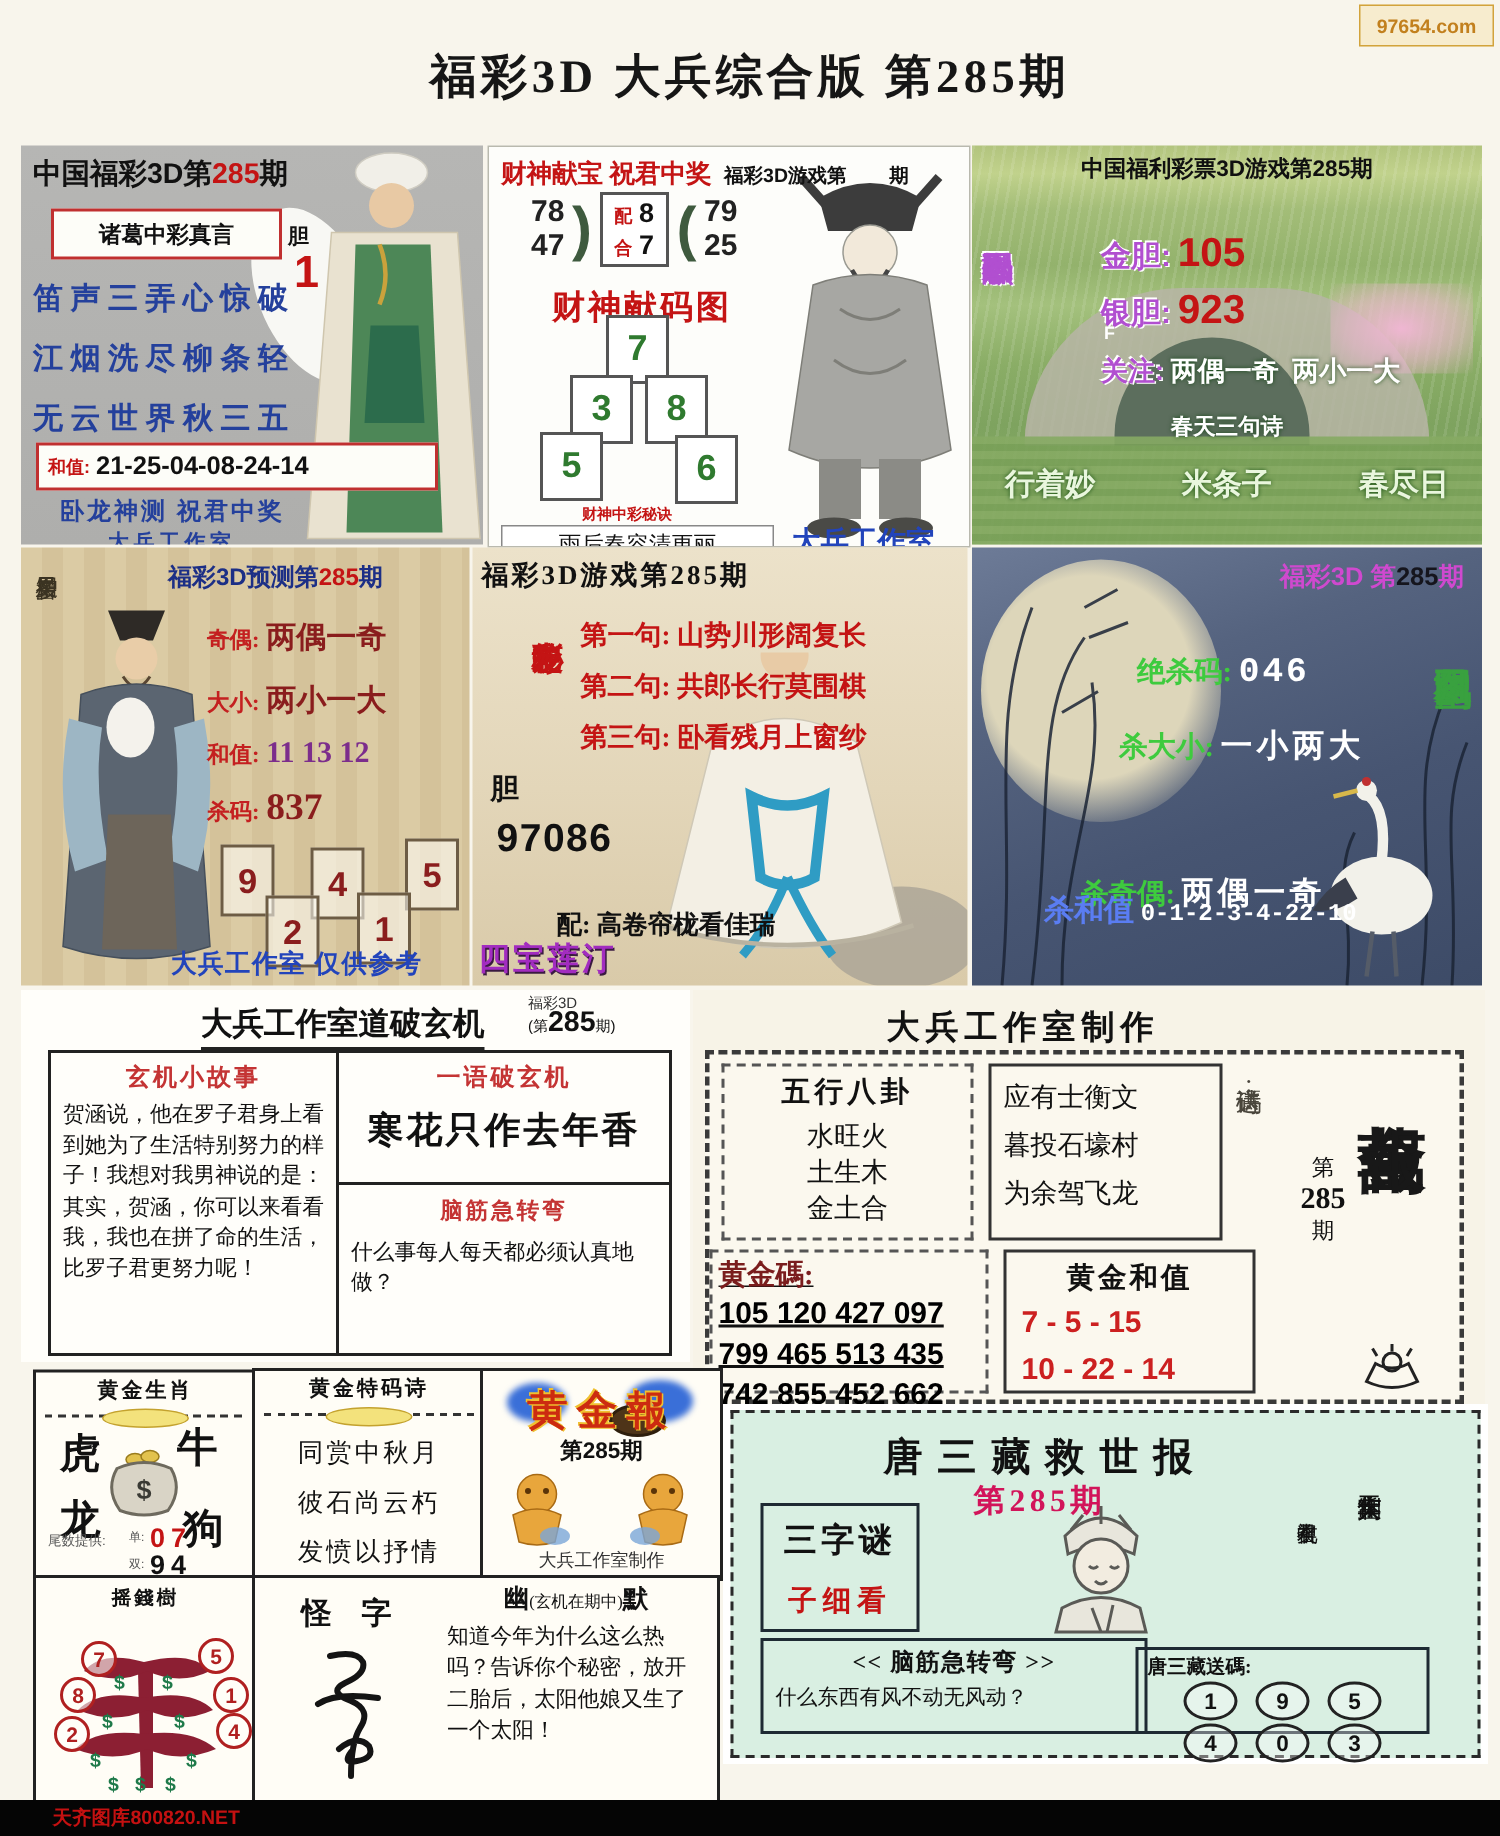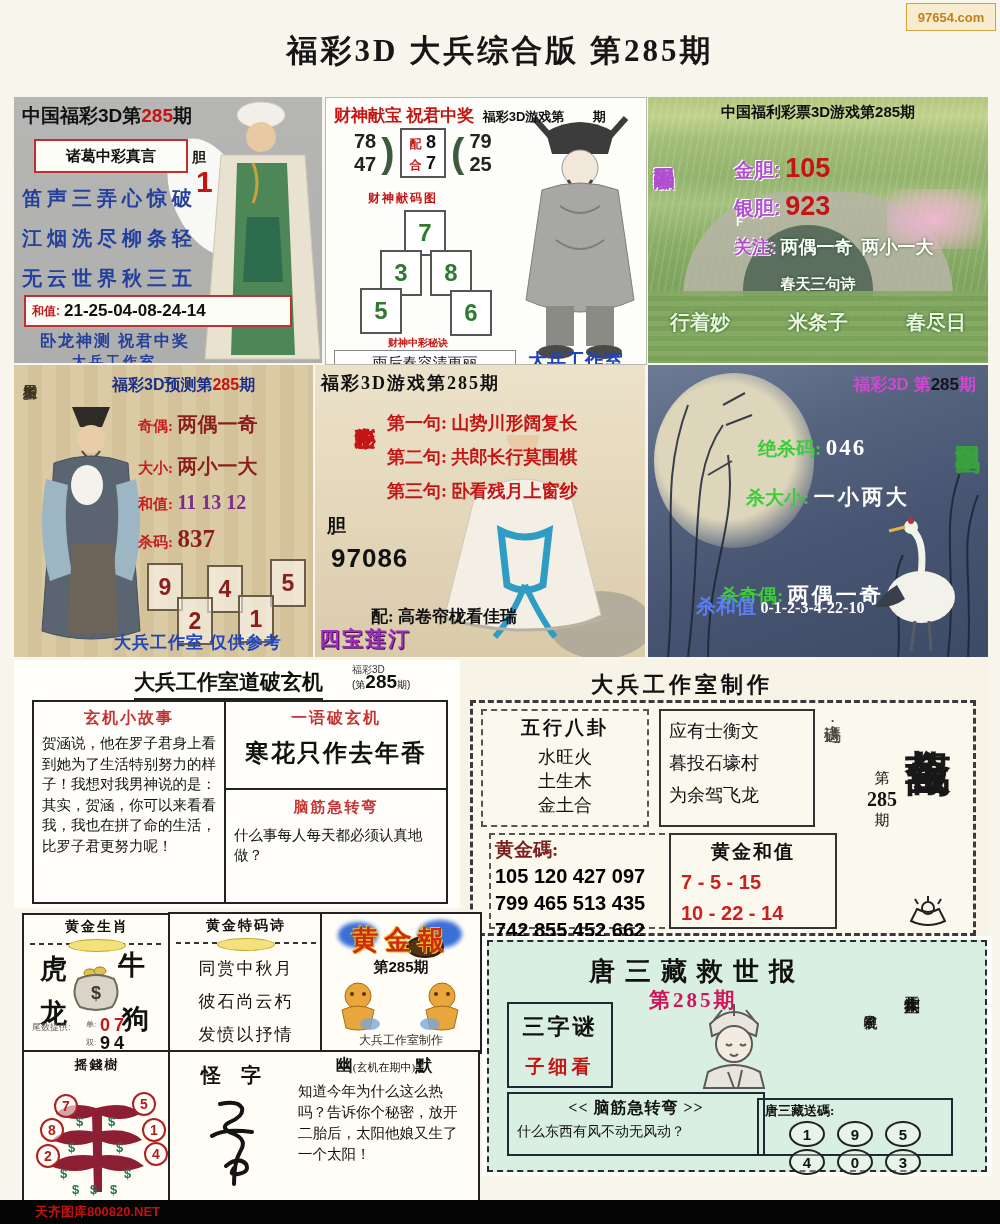--- a/index.html
+++ b/index.html
@@ -50,21 +50,21 @@
   
   .p-miji{left:315px;top:365px;width:330px;height:292px;
       background:linear-gradient(180deg,#ece2ca,#e3d6b9 55%,#d9caa9);}
   .mj-red{color:#c41414;font-weight:bold;font-family:"Liberation Serif",serif;}
   
   .p-crane{left:648px;top:365px;width:340px;height:292px;
       background:linear-gradient(160deg,#6d7b97 0%,#55637f 30%,#475572 60%,#3d4b67 100%);}
   .moon{position:absolute;left:6px;top:8px;width:160px;height:175px;border-radius:50%;
       background:radial-gradient(circle at 45% 45%,#ddd6ba 0 52%,rgba(221,214,186,.25) 74%,rgba(221,214,186,0) 100%);}
   .cr-label{color:#3ecb3e;font-weight:bold;font-family:"Liberation Serif",serif;}
-  .cr-white{color:#fff;font-weight:bold;font-family:Liberation Serif, serif;}
+  .cr-white{color:#fff;font-weight:bold;font-family:Liberation Mono, monospace;}
   
   .p-daopo{left:14px;top:660px;width:446px;height:248px;background:#fffefa;}
   .dp-red{color:#c43434;font-weight:bold;font-family:"Liberation Serif",serif;}
   
   .p-wanjin{left:462px;top:660px;width:528px;height:276px;background:#f7f3e7;}
   .wj-frame{position:absolute;left:8px;top:40px;width:500px;height:230px;border:3px dashed #3a3a3a;background:#fbf8ee;}
   .wj-cell{position:absolute;background:#fbf8ee;}
   .wj-codes{color:#000000;font-weight:bold;font-size:20px;line-height:27px;white-space:nowrap;}
   
   .cell{position:absolute;border:2px solid #222;background:#fffdf6;}
@@ -151,21 +151,21 @@
       <div style="border:2px solid #555;background:#fff;padding:2px 8px;text-align:left;">
         <div><span class="cs-red" style="font-size:12px;">配</span> <span style="font-size:18px;font-weight:bold;">8</span></div>
         <div><span class="cs-red" style="font-size:12px;">合</span> <span style="font-size:18px;font-weight:bold;">7</span></div>
       </div>
       <div style="font-size:40px;color:#3e5a3e;font-weight:bold;">(</div>
       <div style="text-align:center;">
           <div class="num">79</div>
           <div class="num">25</div>
         </div>
     </div>
-    <div class="abs cs-red" style="left:42px;top:92px;font-size:12px;letter-spacing:2px;text-align:right;">财神献码图</div>
+    <div class="abs cs-red" style="left:42px;top:92px;font-size:22px;letter-spacing:2px;text-align:right;">财神献码图</div>
     <div class="py-box" style="left:78px;top:112px;">7</div>
     <div class="py-box" style="left:54px;top:152px;">3</div>
     <div class="py-box" style="left:104px;top:152px;">8</div>
     <div class="py-box" style="left:34px;top:190px;">5</div>
     <div class="py-box" style="left:124px;top:192px;">6</div>
     <div class="abs cs-red" style="left:62px;top:238px;font-size:10px;">财神中彩秘诀</div>
     <div class="abs" style="left:8px;top:252px;width:180px;height:24px;border:1px solid #888;background:#fff;font-size:15px;display:flex;align-items:center;justify-content:center;">雨后春容清更丽</div>
     <div class="abs" style="left:202px;top:250px;color:#2244bb;font-size:19px;font-weight:bold;">大兵工作室</div>
   </section>
 
@@ -323,21 +323,21 @@
         <div style="font-size:15px;">第</div>
         <div style="font-size:20px;font-weight:bold;">285</div>
         <div style="font-size:15px;">期</div>
       </div>
       <div class="abs vtext" style="left:424px;top:10px;height:200px;font-size:46px;font-weight:bold;font-family:'Liberation Serif',serif;color:#181818;">萬金報</div>
       <svg class="abs" style="left:432px;top:192px;" width="46" height="34" viewBox="0 0 46 34">
         <path d="M6 26 Q23 34 40 26 L34 14 Q23 20 12 14 Z" fill="none" stroke="#222" stroke-width="2"></path>
         <circle cx="23" cy="13" r="6" fill="none" stroke="#222" stroke-width="2"></circle>
         <path d="M10 4 l3 5 M23 1 l0 5 M36 4 l-3 5" stroke="#222" stroke-width="2"></path>
       </svg>
-      <div class="wj-cell" style="left:16px;top:130px;width:186px;height:96px;border:2px dashed #555;padding:2px 4px;box-sizing:border-box;">
+      <div class="wj-cell" style="left:0;top:130px;width:186px;height:96px;border:2px dashed #555;padding:2px 4px;box-sizing:border-box;text-decoration:underline;">
         <span style="font-size:19px;font-weight:bold;color:#7a1d1d;font-family:'Liberation Serif',serif;">黄金碼:</span>
         <div class="wj-codes">105 120 427 097</div>
         <div class="wj-codes">799 465 513 435</div>
         <div class="wj-codes">742 855 452 662</div>
       </div>
       <div class="wj-cell" style="left:196px;top:130px;width:168px;height:96px;border:2px solid #333;padding:4px 10px;box-sizing:border-box;">
         <div style="font-size:19px;font-weight:bold;text-align:center;letter-spacing:2px;font-family:'Liberation Serif',serif;">黄金和值</div>
         <div style="font-size:20px;font-weight:bold;color:#cc2020;margin-top:6px;">7 - 5 - 15</div>
         <div style="font-size:20px;font-weight:bold;color:#cc2020;margin-top:8px;">10 - 22 - 14</div>
       </div>

